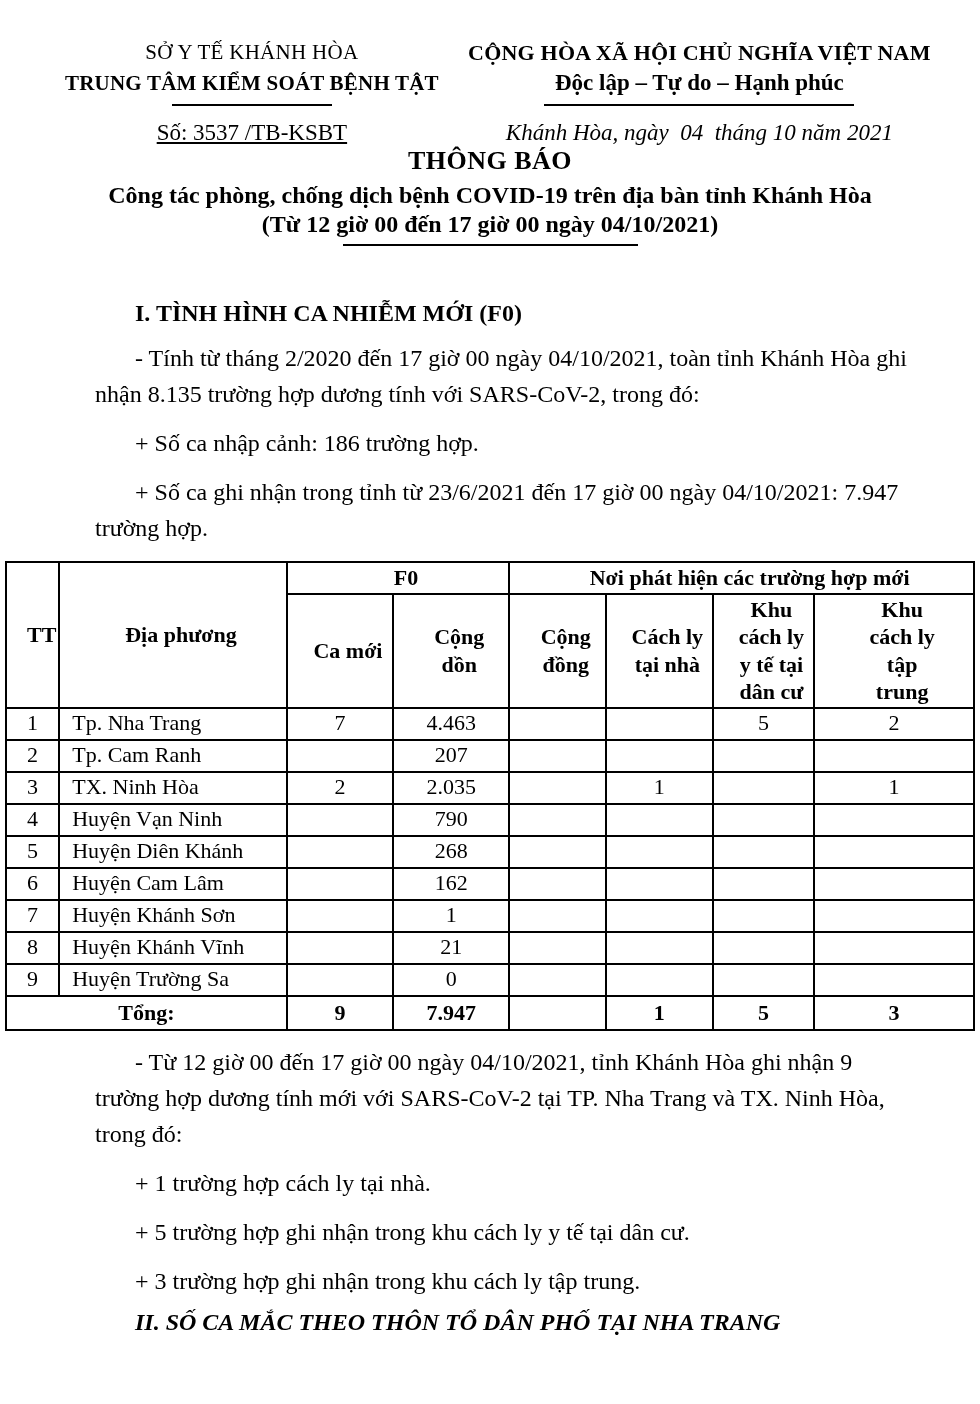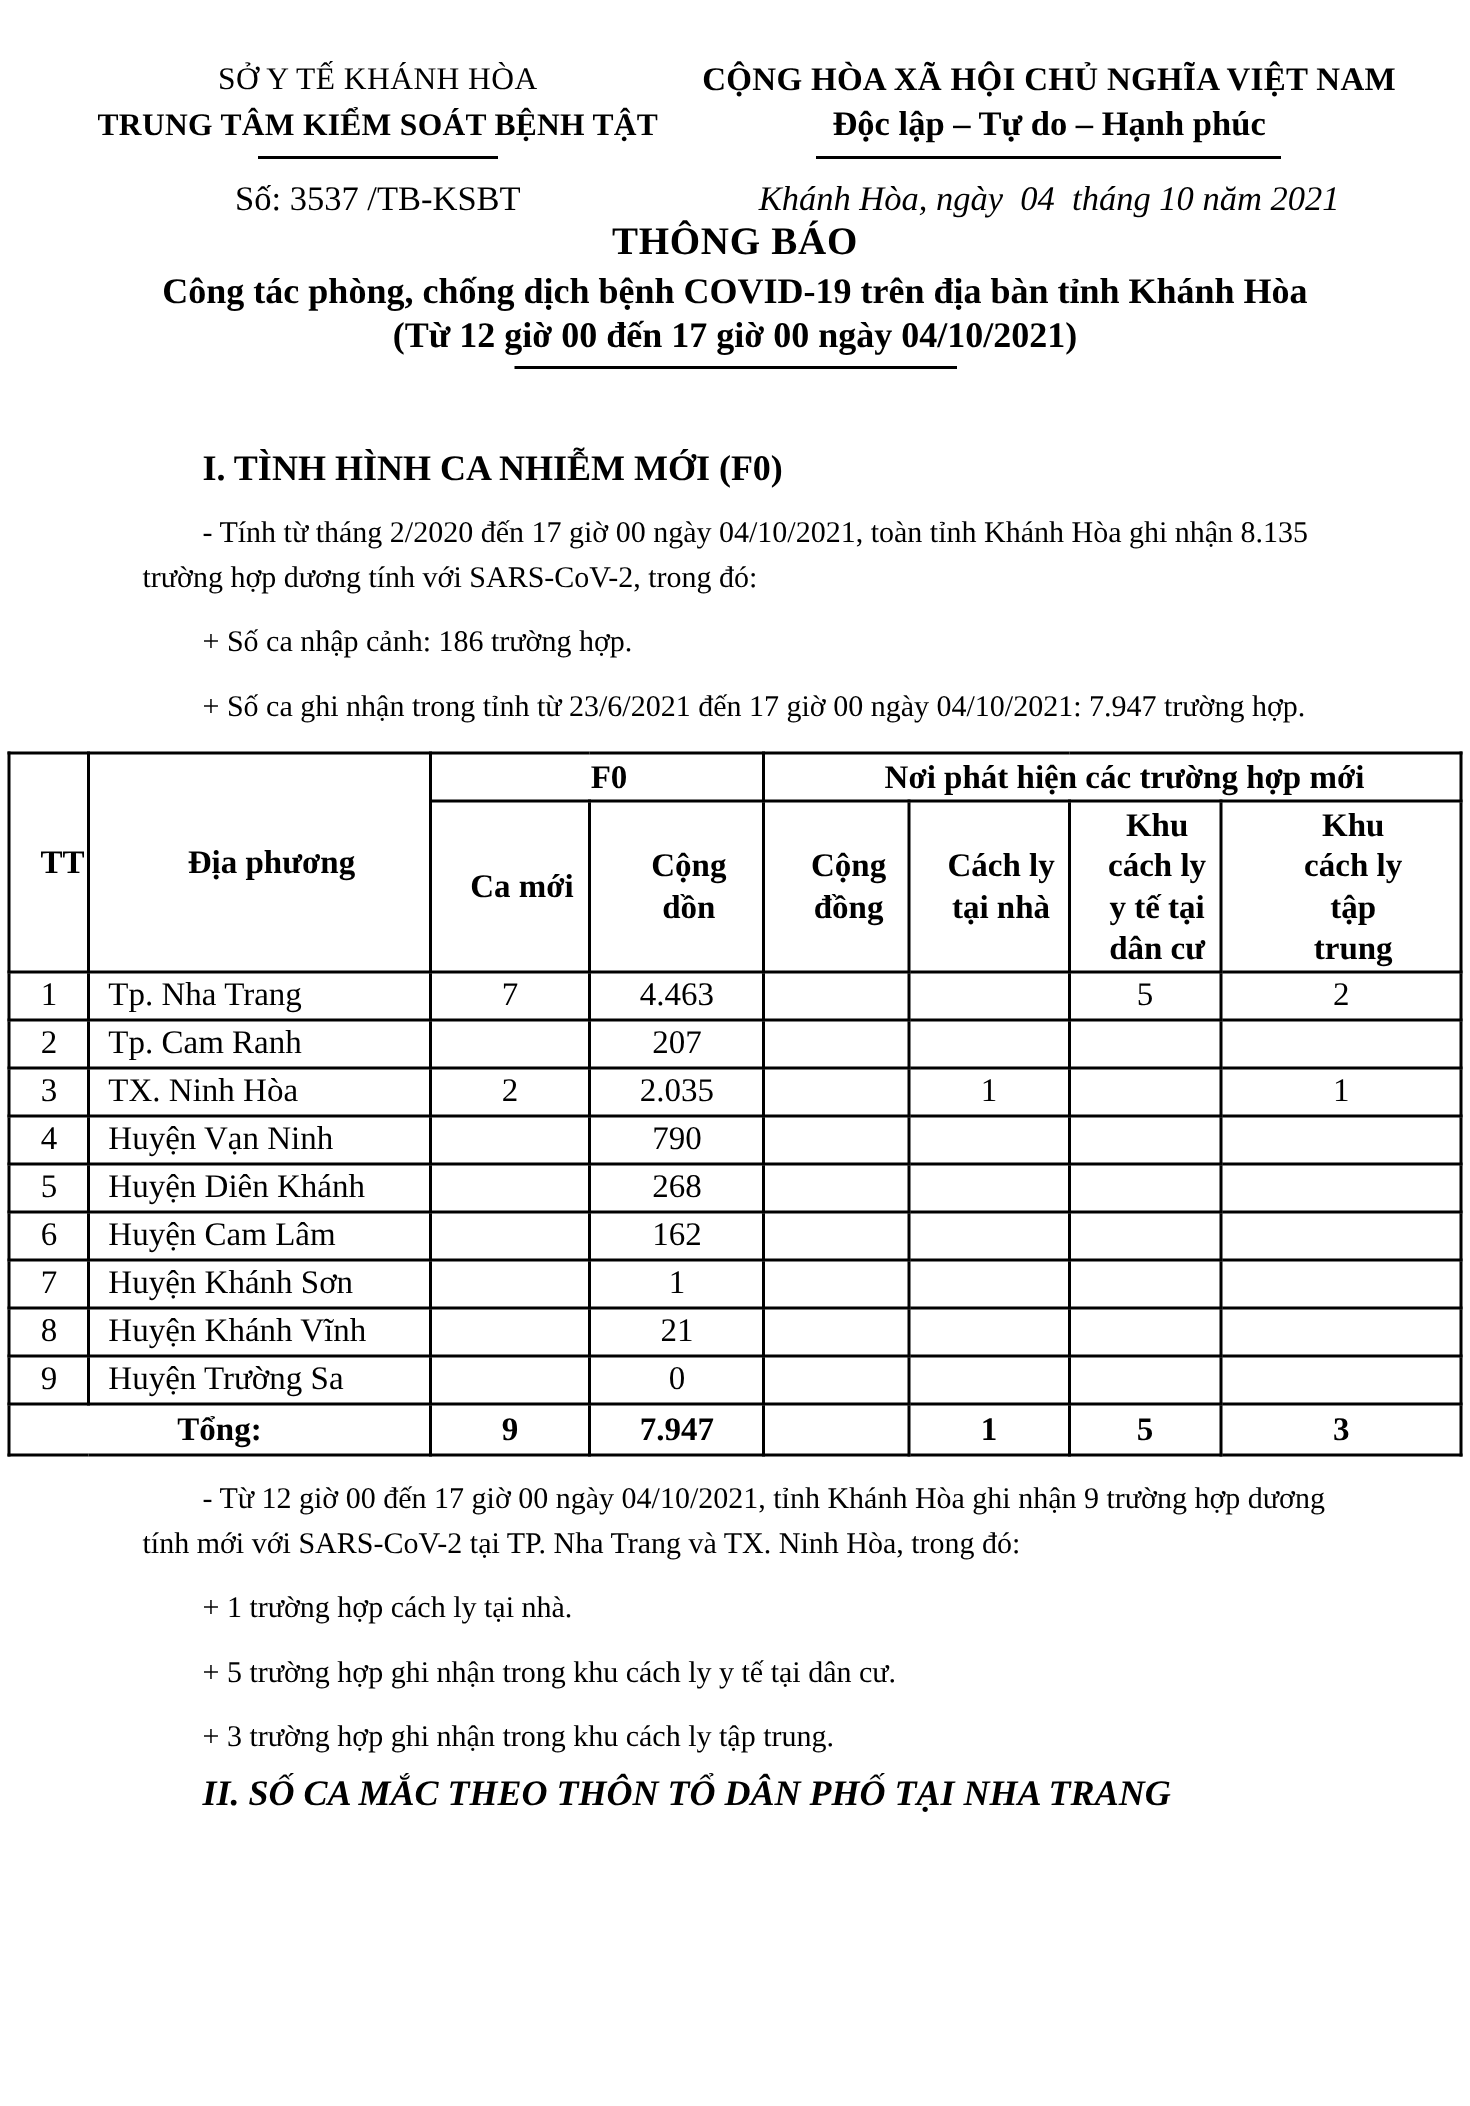--- a/index.html
+++ b/index.html
@@ -14,35 +14,35 @@
   .doc-header { display: flex; padding: 0 30px 0 55px; }
   .doc-header .col-left  { width: 44%; text-align: center; }
   .doc-header .col-right { width: 56%; text-align: center; }
   .org-parent   { font-size: 21px; letter-spacing: .3px; }
   .org-name     { font-size: 21px; font-weight: bold; margin-top: 6px; letter-spacing: .2px; }
   .national-line{ font-size: 22px; font-weight: bold; letter-spacing: .2px; }
   .motto-line   { font-size: 23px; font-weight: bold; margin-top: 4px; }
   .rule { height: 2px; background: #000; border: 0; }
   .rule-org   { width: 160px; margin: 8px auto 0 auto; }
   .rule-motto { width: 310px; margin: 8px auto 0 auto; }
-  .doc-number { font-size: 23px; margin-top: 14px; }
+  .doc-number { font-size: 23px; margin-top: 14px; text-decoration: underline; }
   .place-date { font-size: 23px; font-style: italic; margin-top: 14px; white-space: pre-wrap; }
 
   
   .title-block { text-align: center; }
   .title-main  { font-size: 26px; font-weight: bold; letter-spacing: .5px; }
   .title-sub   { font-size: 24px; font-weight: bold; margin-top: 6px; }
   .title-range { font-size: 24px; font-weight: bold; margin-top: 2px; }
   .rule-title  { width: 295px; margin: 6px auto 0 auto; }
 
   
   .body-text { margin: 0 62px 0 95px; }
   .section-heading { font-size: 24px; font-weight: bold; margin: 54px 0 0 0; text-indent: 40px; }
   .section-heading.second { margin-top: 10px; font-style: italic; }
-  p.para { font-size: 20px; line-height: 1.5; margin: 13px 0 0 0; text-indent: 40px; }
+  p.para { font-size: 24px; line-height: 1.5; margin: 13px 0 0 0; text-indent: 40px; }
 
   
   table.doc-table {
     width: calc(100% - 10px); margin: 15px 5px 0 5px;
     border-collapse: collapse; table-layout: fixed;
   }
   .doc-table th, .doc-table td {
     border: 2px solid #000; text-align: center; vertical-align: middle;
     font-size: 22px; padding: 1px 4px; overflow: hidden;
   }

